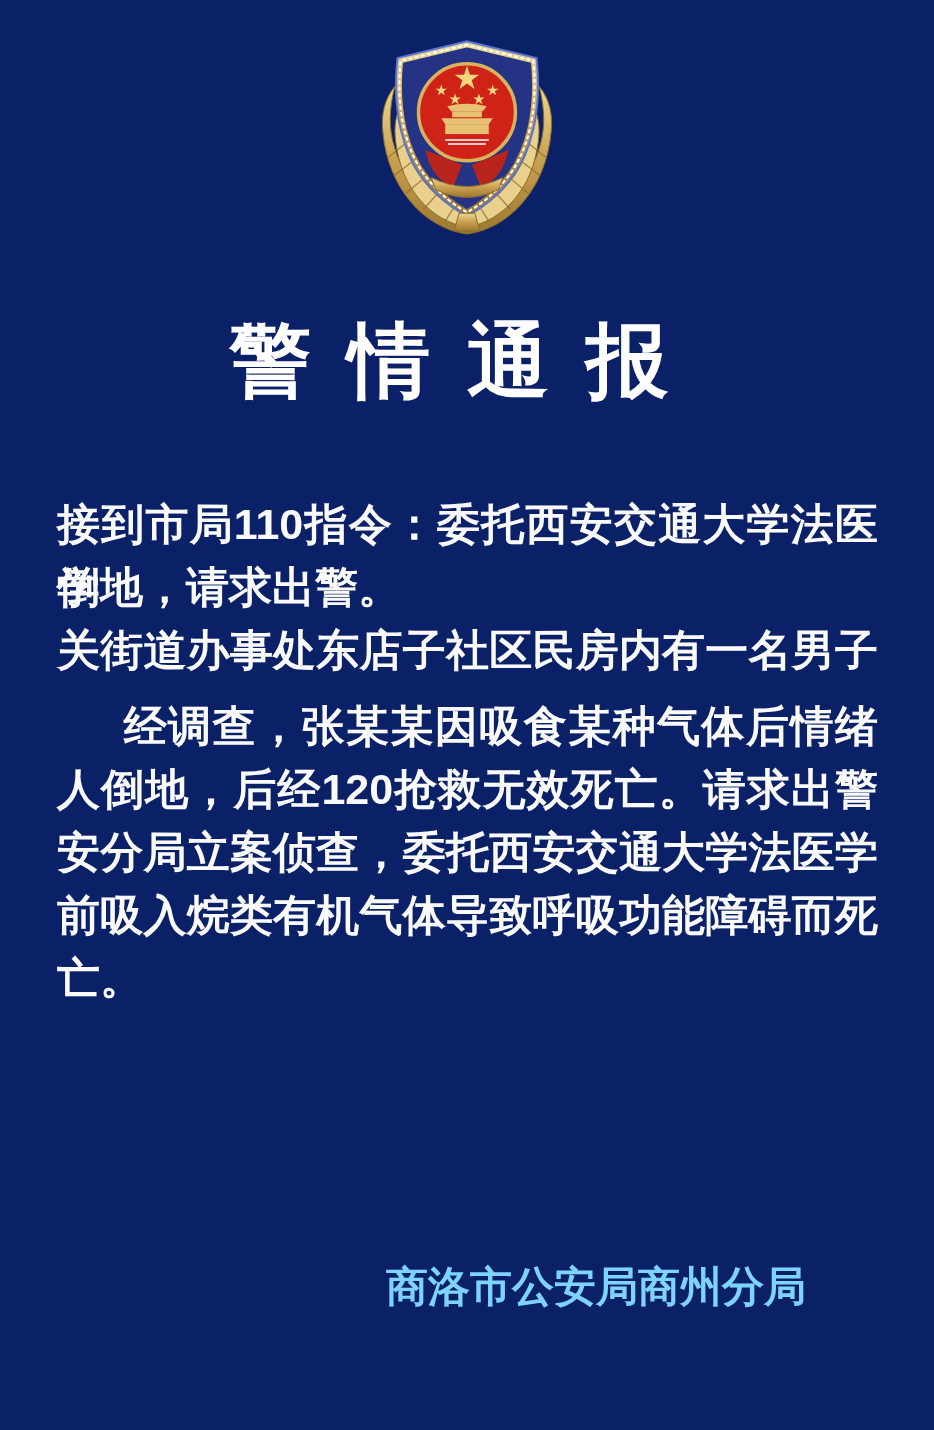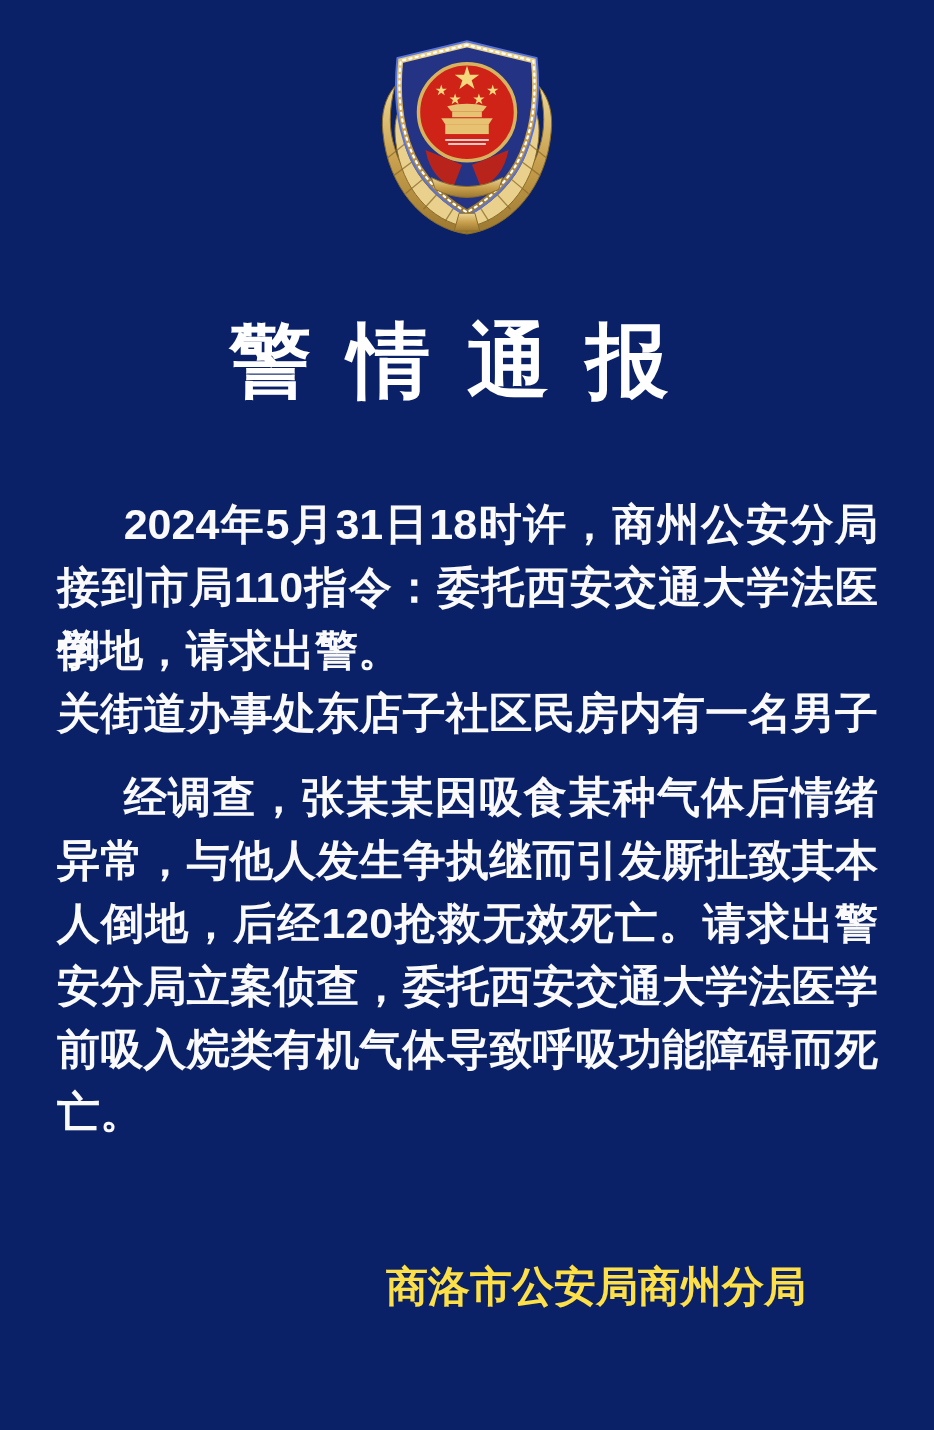--- a/index.html
+++ b/index.html
@@ -23,35 +23,35 @@
     font-weight:700;
     letter-spacing:0.45em;
     color:#ffffff;
     white-space:nowrap;
   }
   .body{
     position:absolute;top:493px;left:57px;right:56px;
     font-size:43px;line-height:63px;font-weight:700;
     color:#fafafa;
   }
-  .para + .para{margin-top:21px;}
+  .para + .para{margin-top:13px;}
   .line{
     text-align:justify;
     text-align-last:justify;
     text-justify:inter-character;
     height:63px;overflow:visible;
   }
   .line.first{text-indent:1.55em;}
   .line.last{text-align-last:left;}
   .footer{
     position:absolute;top:1262px;right:128px;
     width:max-content;
     text-align:right;
     font-size:42px;line-height:50px;font-weight:700;
-    color:#fde047;
+    color:#7dd3fc;
   }
 </style>
 </head>
 <body>
 
 <div class="page">
 
   <svg class="emblem" viewBox="0 0 200 202" aria-hidden="true">
     <defs>
       <linearGradient id="gold" x1="0" y1="0" x2="0" y2="1">
@@ -110,28 +110,26 @@
       <path d="M142,112 C138,132 128,144 114,150 L105,127 Z"></path>
     </g>
     <path d="M64,140 Q100,158 136,140 L132,152 Q100,168 68,152 Z" fill="url(#gold)" stroke="#8a6b2c" stroke-width="1"></path>
     <path d="M92,176 L108,176 L113,194 L87,194 Z" fill="url(#gold)" stroke="#8a6b2c" stroke-width="1"></path>
   </svg>
 
   <div class="title">警情通报</div>
 
   <div class="body">
     <div class="para">
-        <div class="line first">2024年5月31日18时许，商州公安分局</div>
         <div class="line">接到市局110指令：委托西安交通大学法医学</div>
         <div class="line last">倒地，请求出警。</div>
         <div class="line">关街道办事处东店子社区民房内有一名男子</div>
       </div>
     <div class="para">
         <div class="line first">经调查，张某某因吸食某种气体后情绪</div>
-        <div class="line">异常，与他人发生争执继而引发厮扯致其本</div>
         <div class="line">人倒地，后经120抢救无效死亡。请求出警</div>
         <div class="line">安分局立案侦查，委托西安交通大学法医学</div>
         <div class="line">前吸入烷类有机气体导致呼吸功能障碍而死</div>
         <div class="line last">亡。</div>
       </div>
   </div>
 
   <div class="footer">
     <div>商洛市公安局商州分局</div>
   </div>

